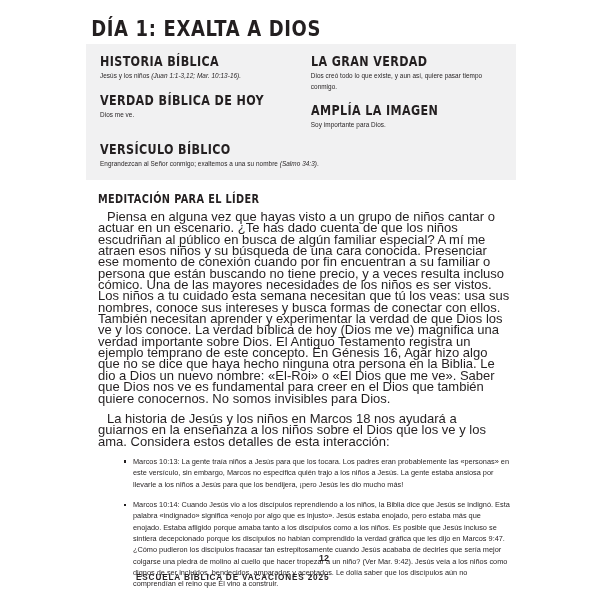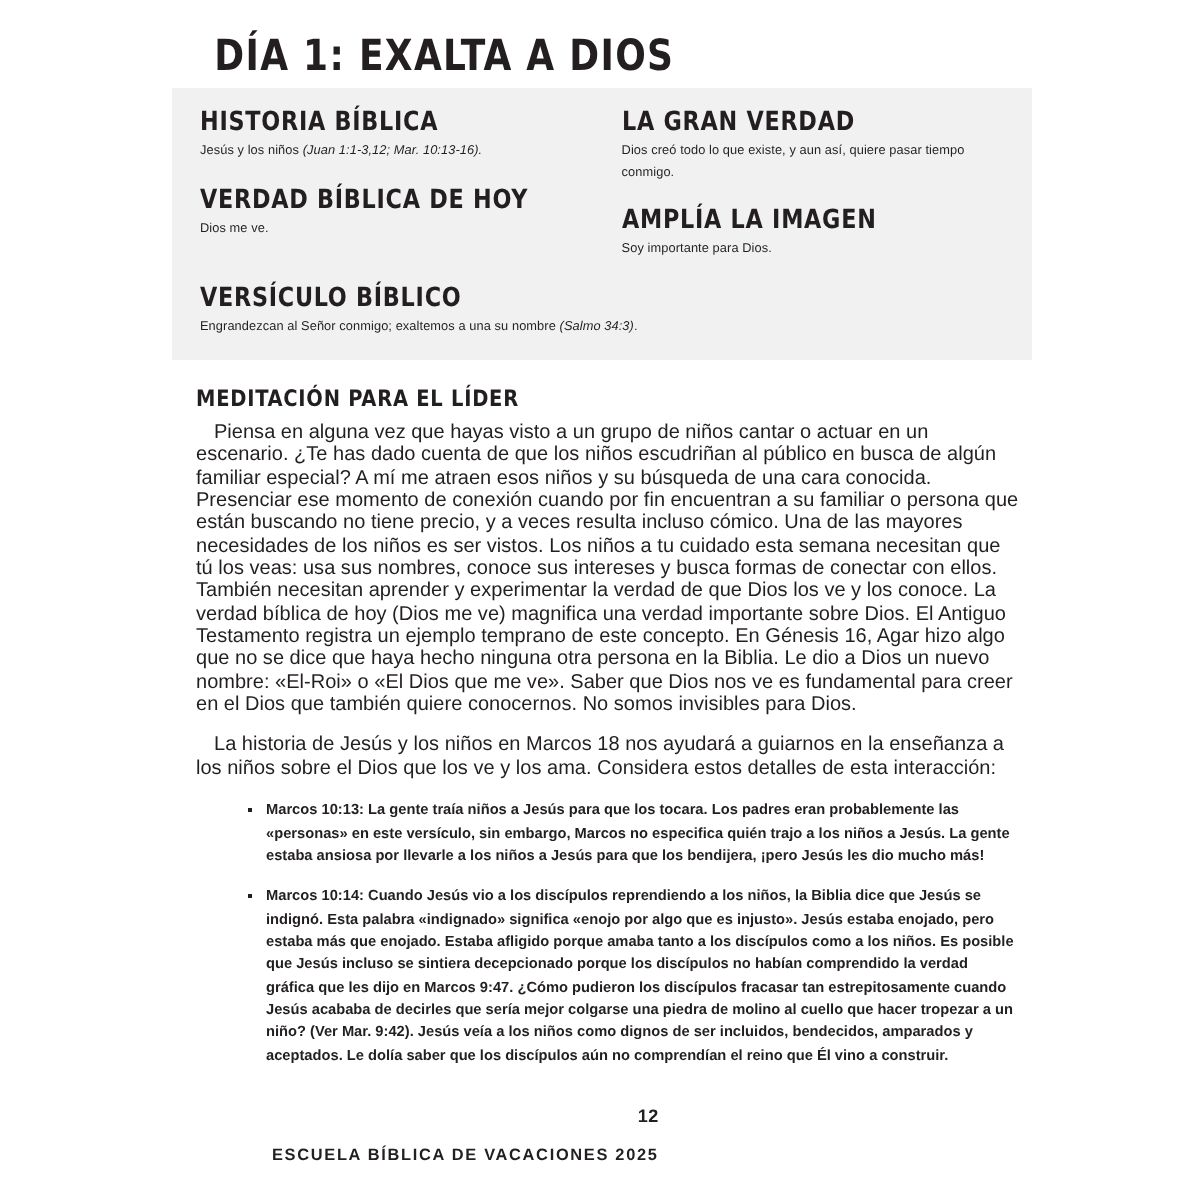--- a/index.html
+++ b/index.html
@@ -12,21 +12,21 @@
     background: #ffffff;
     font-family: "Liberation Sans", sans-serif;
     color: #231f20;
     overflow: hidden;
   }
   .page {
     position: relative;
     width: 600px;
     height: 600px;
     box-sizing: border-box;
-    padding: 0 32px 0 16px;
+    padding: 0 32px 0 0;
   }
 
   
   .page-title {
     margin: 0;
     padding: 16px 0 0 98px;
     font-family: "DejaVu Sans Condensed", "Liberation Sans Narrow", "Liberation Sans", sans-serif;
     font-size: 21.5px;
     line-height: 26px;
     font-weight: 700;
@@ -97,33 +97,32 @@
     font-weight: 700;
     letter-spacing: 0.4px;
     text-transform: uppercase;
     color: #231f20;
     transform: scaleX(0.95);
     transform-origin: left center;
     margin-bottom: 5px;
   }
   .medit p {
     margin: 0 0 9px 0;
-    font-size: 10px;
+    font-size: 13px;
     line-height: 11.35px;
     text-align: left;
     color: #231f20;
     letter-spacing: 0.01px;
   }
   .medit p.indent { text-indent: 9px; }
 
   .bullets {
     margin: 6px 0 0 0;
     padding: 0 0 0 26px;
     list-style: none;
-    font-weight: bold;
   }
   .bullets li {
     position: relative;
     margin: 0 0 9px 0;
     padding-left: 9px;
     font-size: 7.35px;
     line-height: 11.35px;
     color: #231f20;
   }
   .bullets li:last-child { margin-bottom: 0; }

